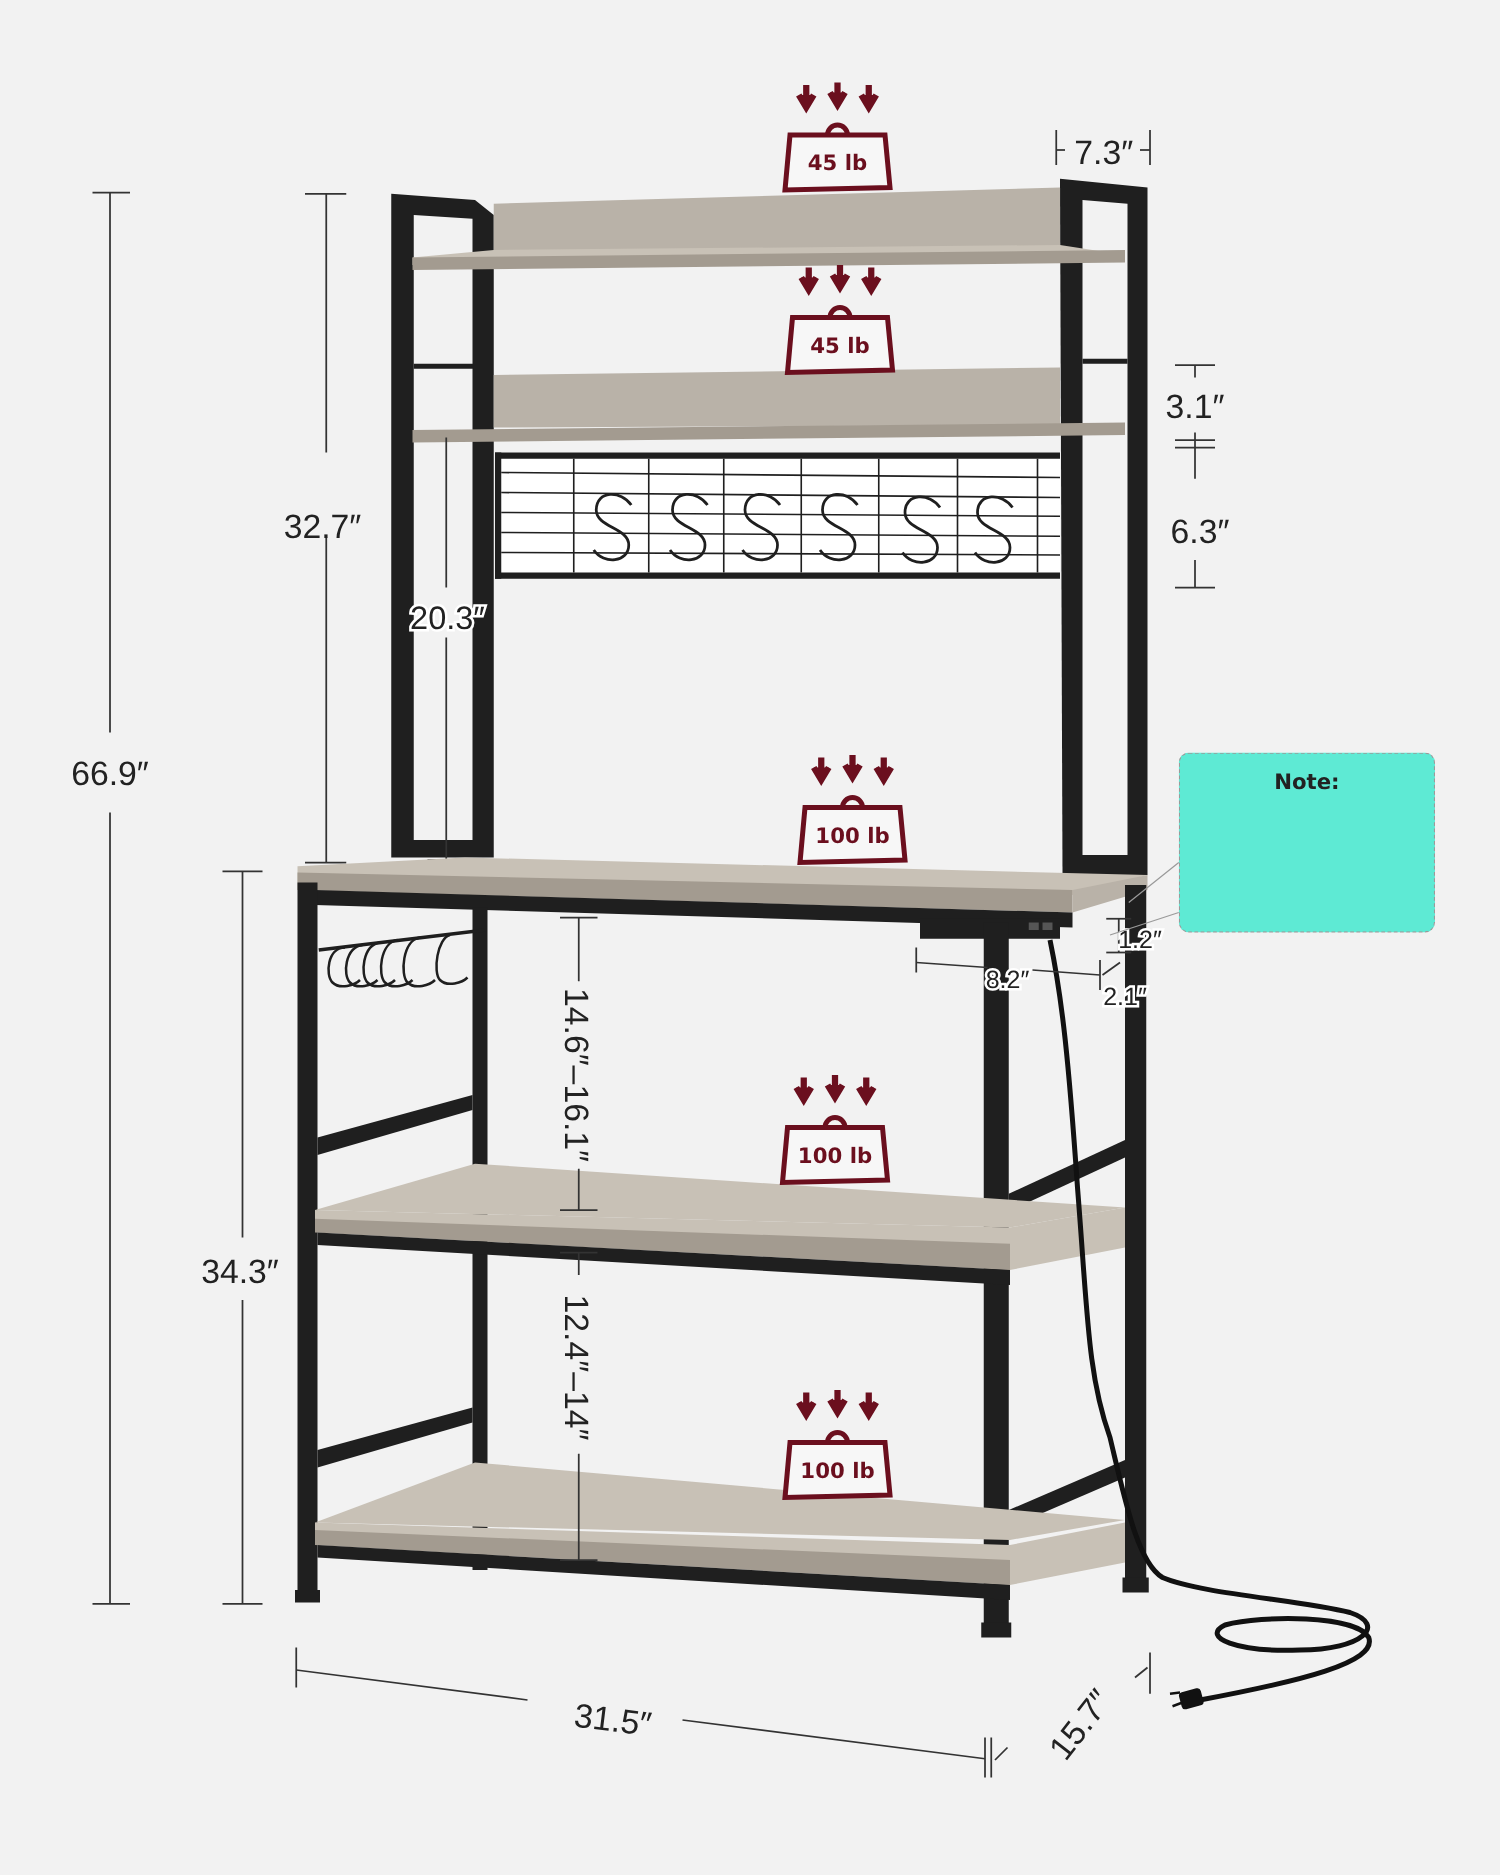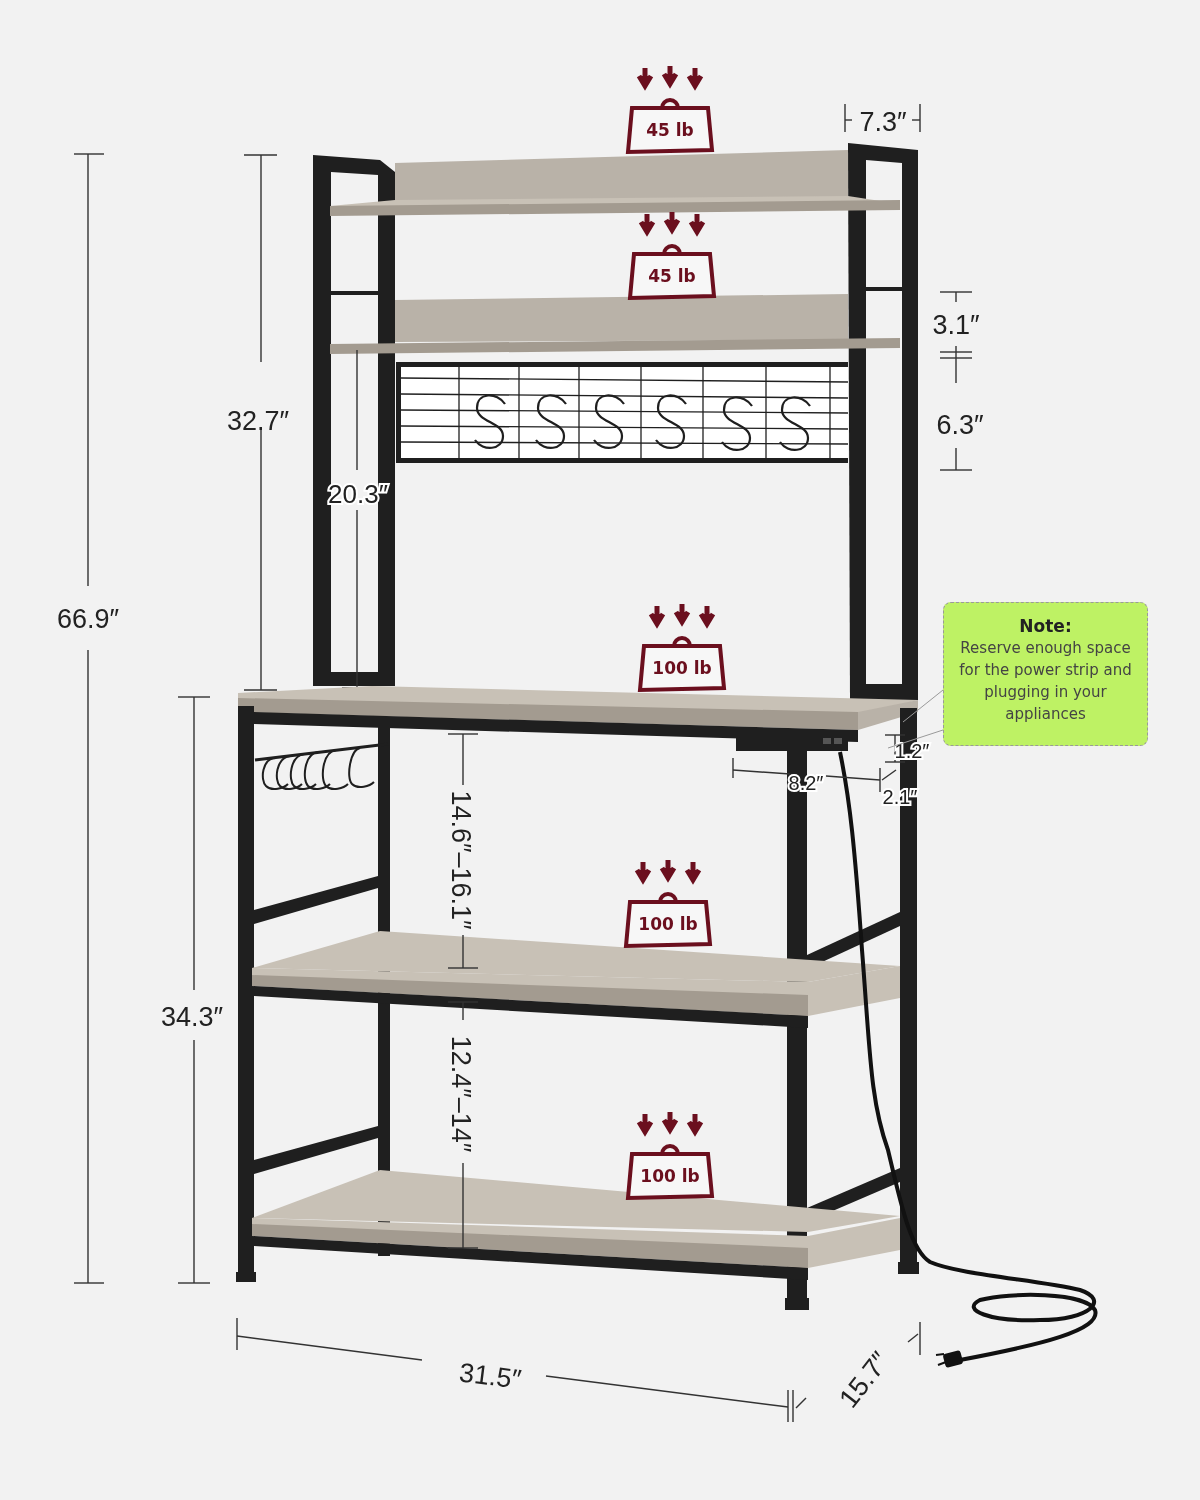--- a/index.html
+++ b/index.html
@@ -13,21 +13,21 @@
   .outline-text { font-family: "Liberation Sans", "DejaVu Sans", sans-serif; font-size: 26px; fill: #222; stroke: #fff; stroke-width: 4px; paint-order: stroke; }
   .weight-text { font-family: "DejaVu Sans", sans-serif; font-weight: bold; font-size: 17px; fill: #6b0f1e; }
   .dim-line { stroke: #333; stroke-width: 1.4; fill: none; }
   .wood { fill: #b9b2a8; }
   .wood-edge { fill: #a39b90; }
   .wood-top { fill: #c8c1b6; }
   .metal { fill: #1f1f1f; }
   .metal-stroke { stroke: #1f1f1f; fill: none; }
   .note-box {
     position: absolute; left: 943px; top: 602px; width: 205px; height: 144px;
-    border: 1.5px dashed #9a9a9a; border-radius: 8px; background: #bef264;
+    border: 1.5px dashed #9a9a9a; border-radius: 8px; background: #5eead4;
     box-sizing: border-box; text-align: center; padding-top: 12px;
   }
   .note-title { font-family: "DejaVu Sans", sans-serif; font-weight: bold; font-size: 17px; color: #222; line-height: 22px; }
   .note-body { font-family: "DejaVu Sans", sans-serif; font-size: 15px; color: #444; line-height: 22px; padding: 0 6px; }
 </style>
 </head>
 <body>
 
 <svg id="stage" width="1200" height="1500" viewBox="0 0 1200 1500" xmlns="http://www.w3.org/2000/svg">
   <defs>
@@ -270,14 +270,13 @@
     <text class="weight-text" x="0" y="8" text-anchor="middle">100 lb</text>
   </g>
   <g transform="translate(670 1174)">
     <use href="#weight-icon"></use>
     <text class="weight-text" x="0" y="8" text-anchor="middle">100 lb</text>
   </g>
 </svg>
 
 <div class="note-box">
   <div class="note-title">Note:</div>
-  <div class="note-body">Reserve enough space for the power strip and plugging in your appliances</div>
 </div>
 
 </body></html>

